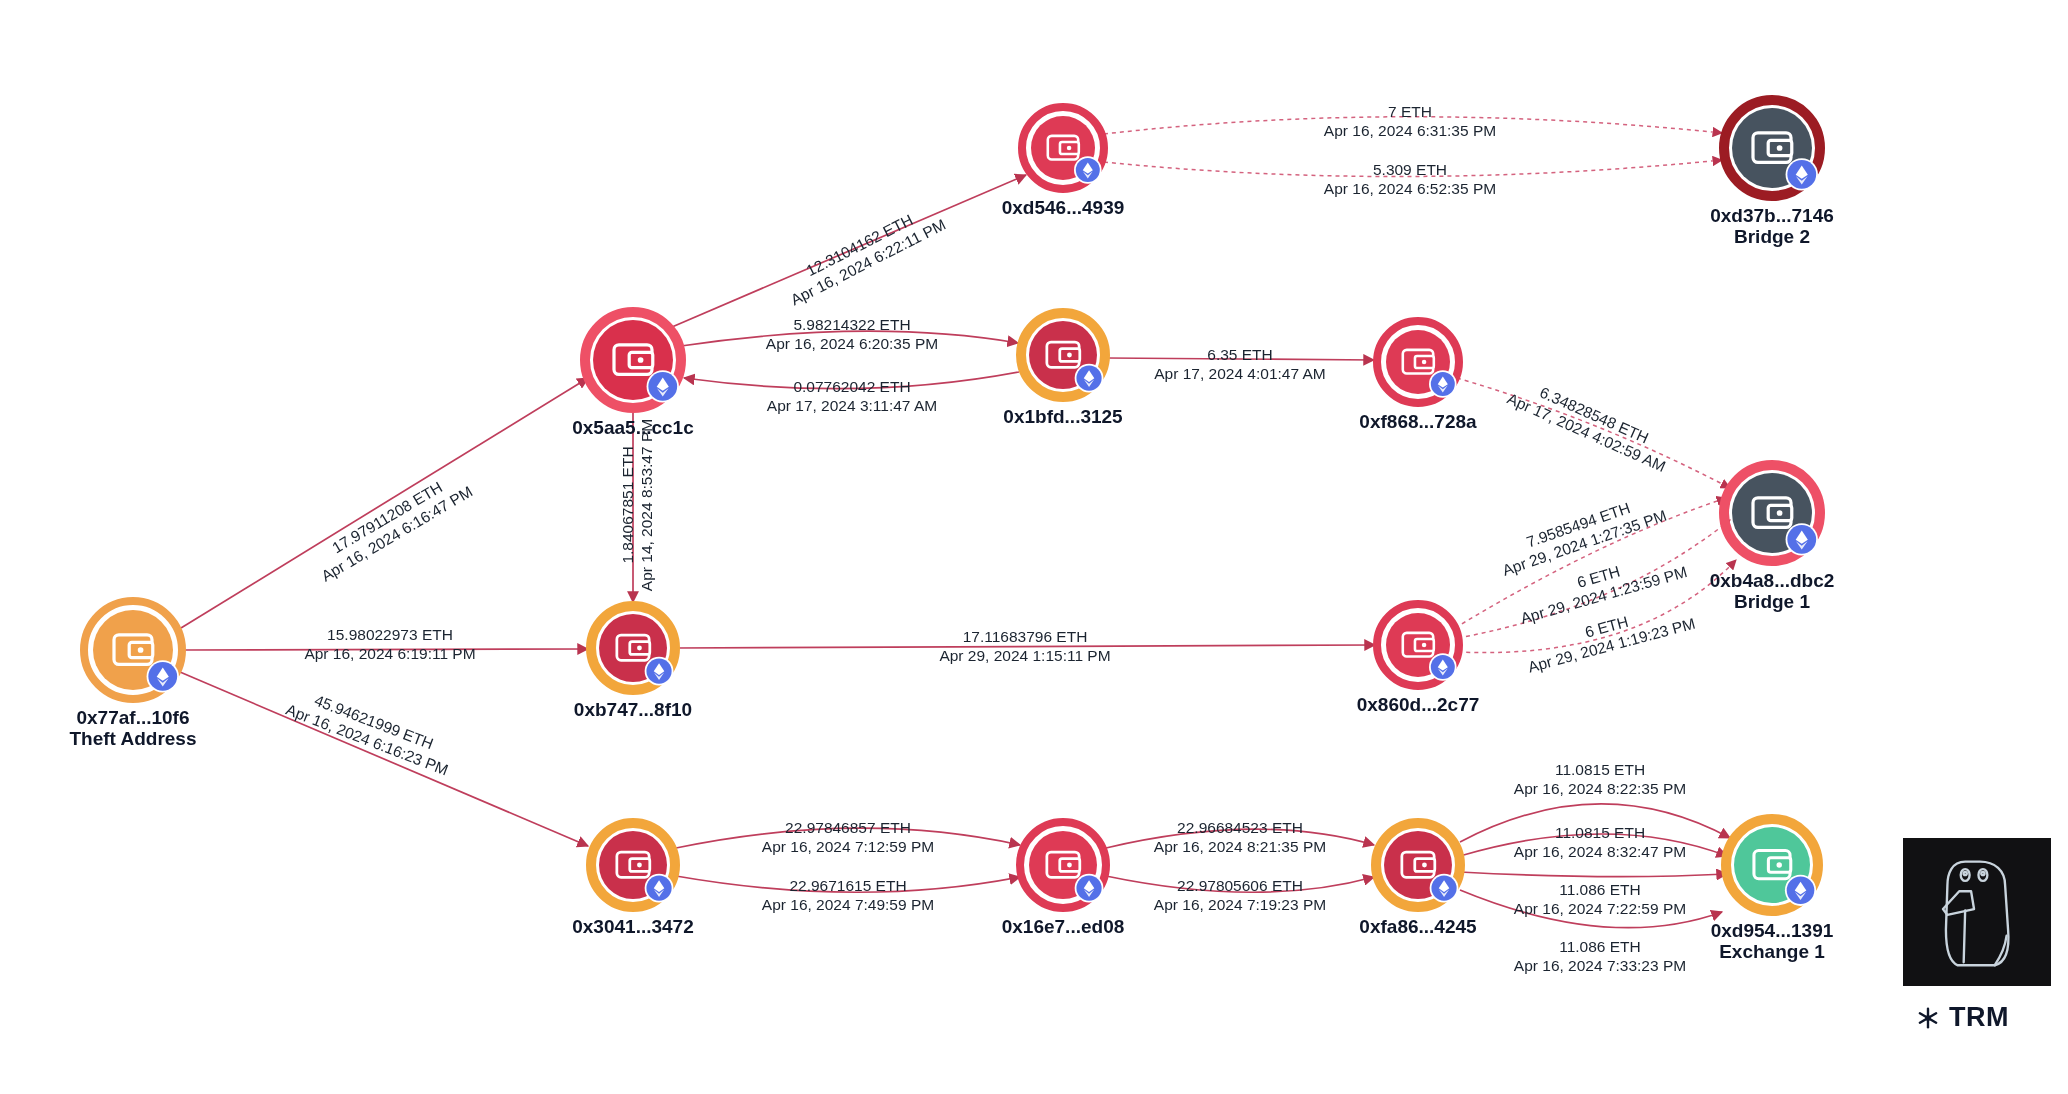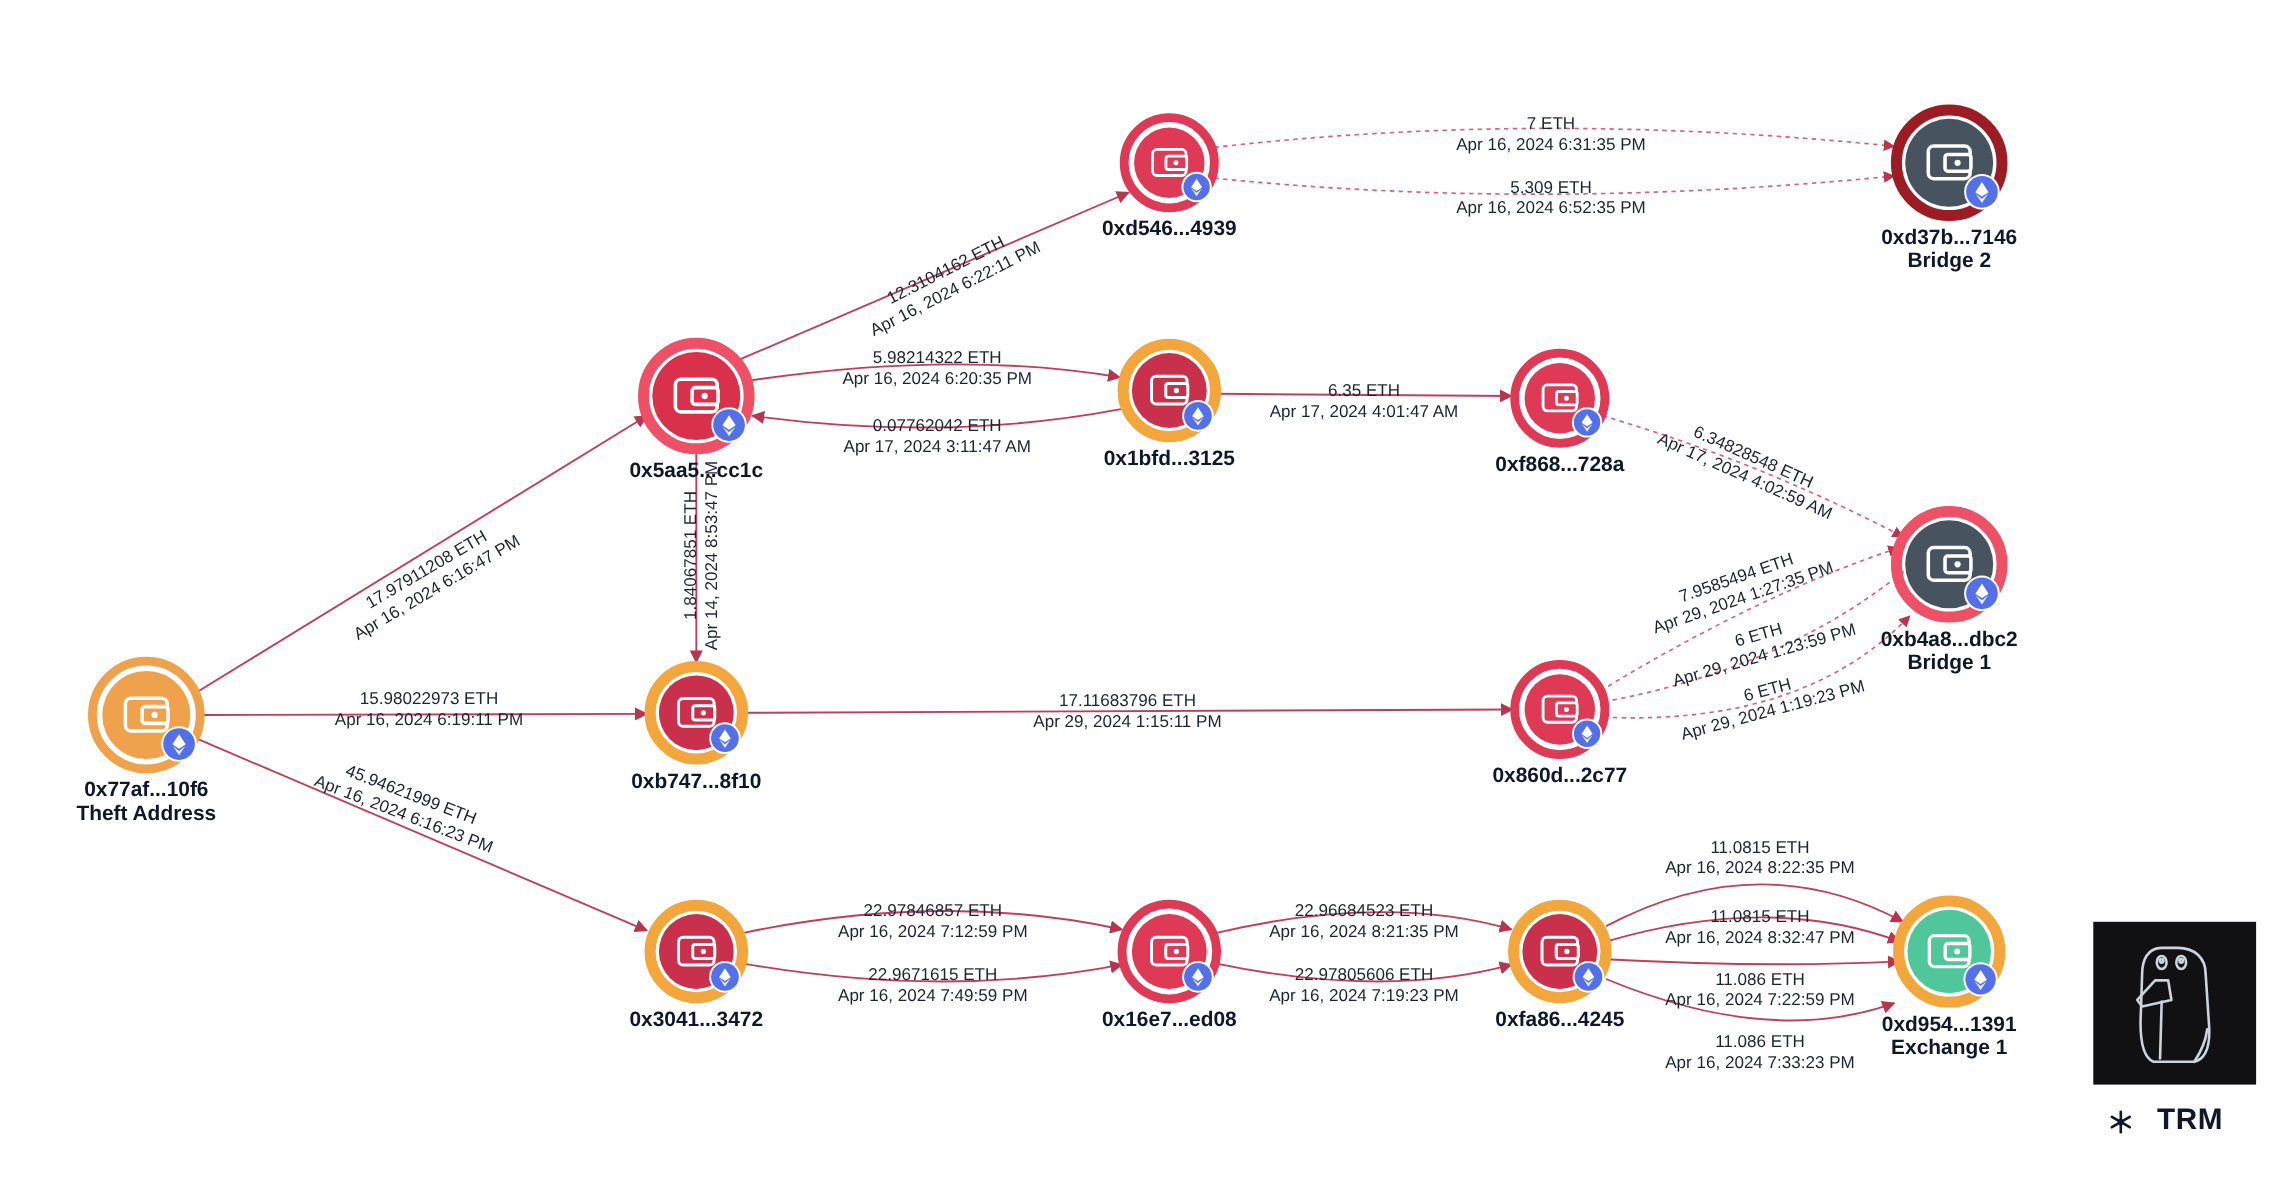--- a/index.html
+++ b/index.html
@@ -3,21 +3,21 @@
 <meta charset="utf-8">
 <style>
   html,body{margin:0;padding:0;background:#ffffff;}
   body{width:2068px;height:1094px;overflow:hidden;font-family:"Liberation Sans",sans-serif;}
   #stage{position:relative;width:2068px;height:1094px;background:#fff;}
   svg#graph{position:absolute;left:0;top:0;width:2068px;height:1094px;}
   .edge-label{font-family:"Liberation Sans",sans-serif;font-size:15.5px;fill:#1b2430;font-weight:400;}
   .node-label{font-family:"Liberation Sans",sans-serif;font-size:19px;font-weight:bold;fill:#0f172a;text-anchor:middle;}
   .node-sub{font-family:"Liberation Sans",sans-serif;font-size:19px;font-weight:bold;fill:#0f172a;text-anchor:middle;}
   .logo-box{position:absolute;background:#111113;}
-  .trm-wrap{position:absolute;display:flex;align-items:flex-end;gap:20px;}
+  .trm-wrap{position:absolute;display:flex;align-items:center;gap:8px;}
   .trm-text{font-family:"Liberation Sans",sans-serif;font-size:27px;font-weight:bold;color:#0f172a;letter-spacing:.5px;}
 </style>
 </head>
 <body>
 
 <div id="stage">
 
   <svg id="graph" viewBox="0 0 2068 1094">
     <defs>
       <marker id="arrow" viewBox="0 0 10 10" refX="9" refY="5" markerWidth="7" markerHeight="7" orient="auto-start-reverse">

